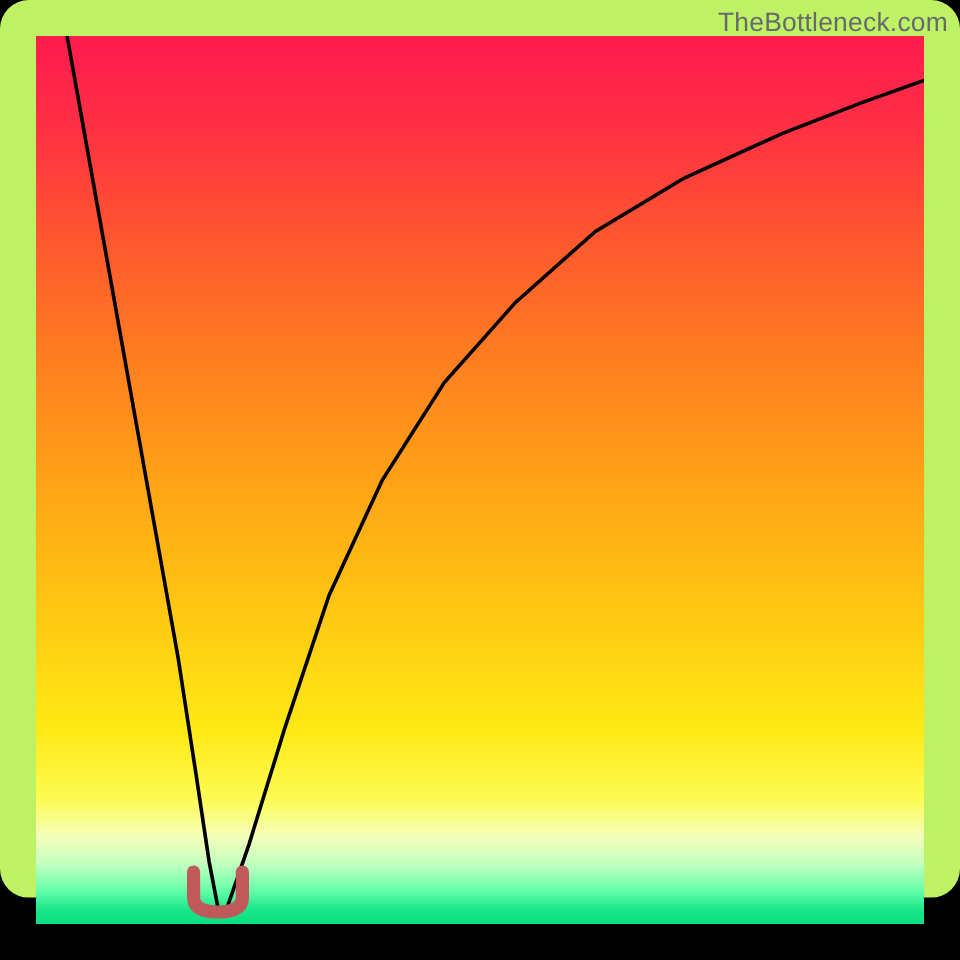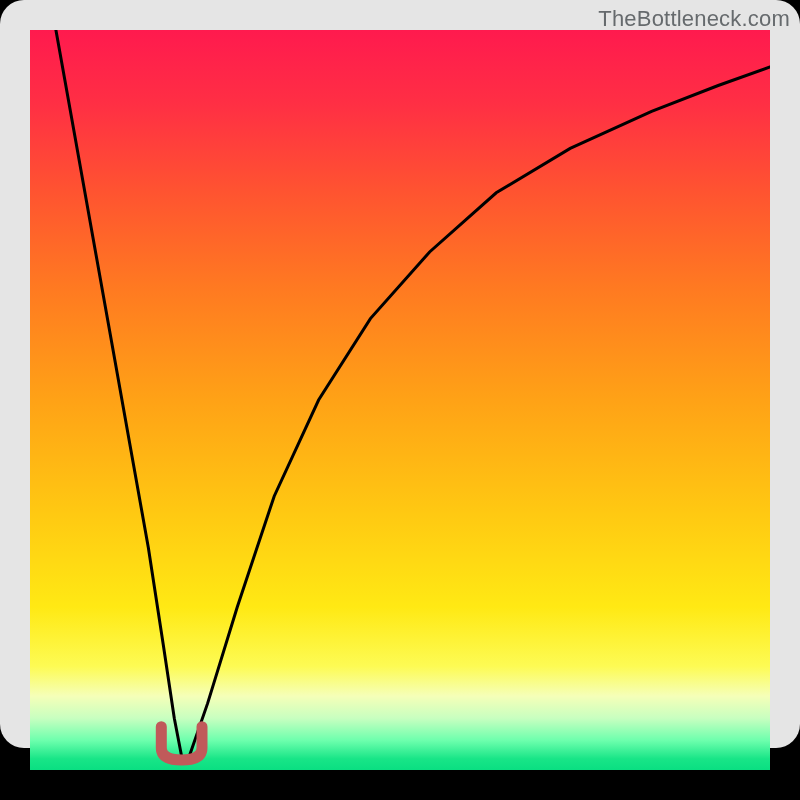--- a/index.html
+++ b/index.html
@@ -8,21 +8,21 @@
     width: 800px;
     height: 800px;
     overflow: hidden;
     background: #000;
     font-family: Arial, Helvetica, sans-serif;
   }
   .frame {
     position: absolute;
     left: 0; top: 0;
     width: 800px; height: 748px;
-    background: #e5e5e5;
+    background: #bef264;
     border-radius: 24px;
   }
   .plot {
     position: absolute;
     left: 30px;
     top: 30px;
     width: 740px;
     height: 740px;
     overflow: hidden;
   }

